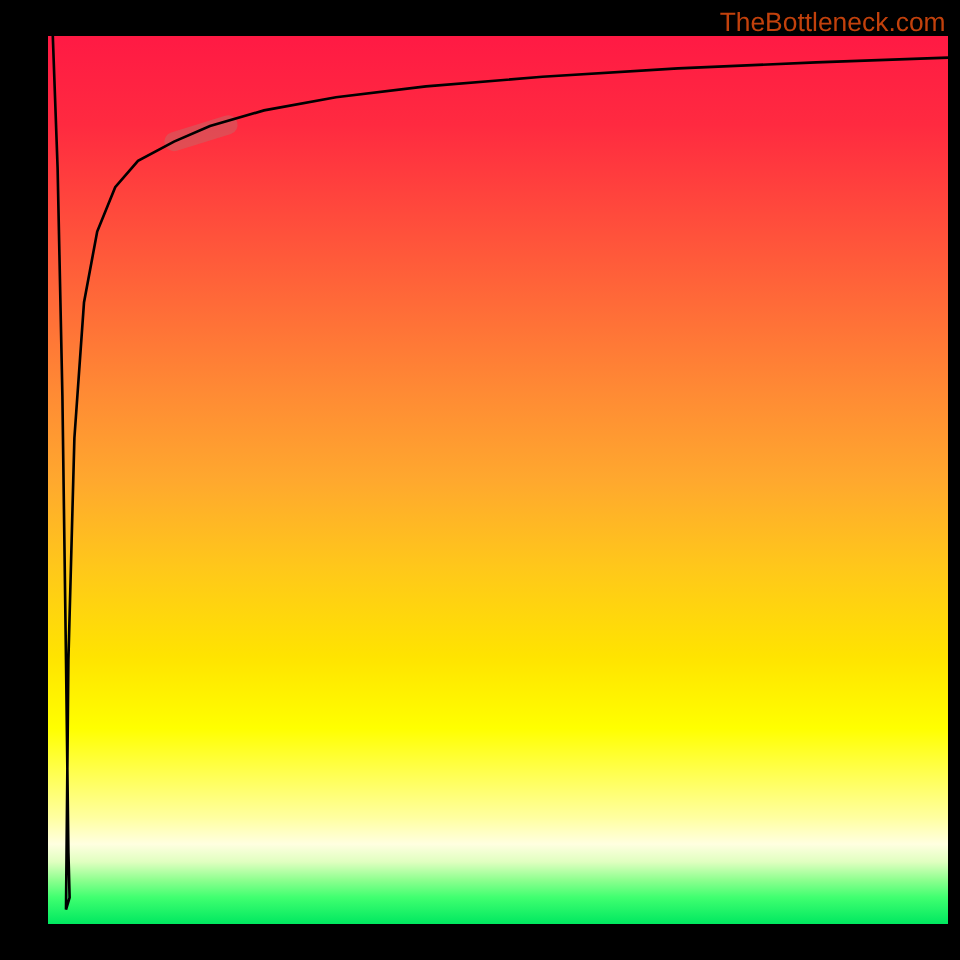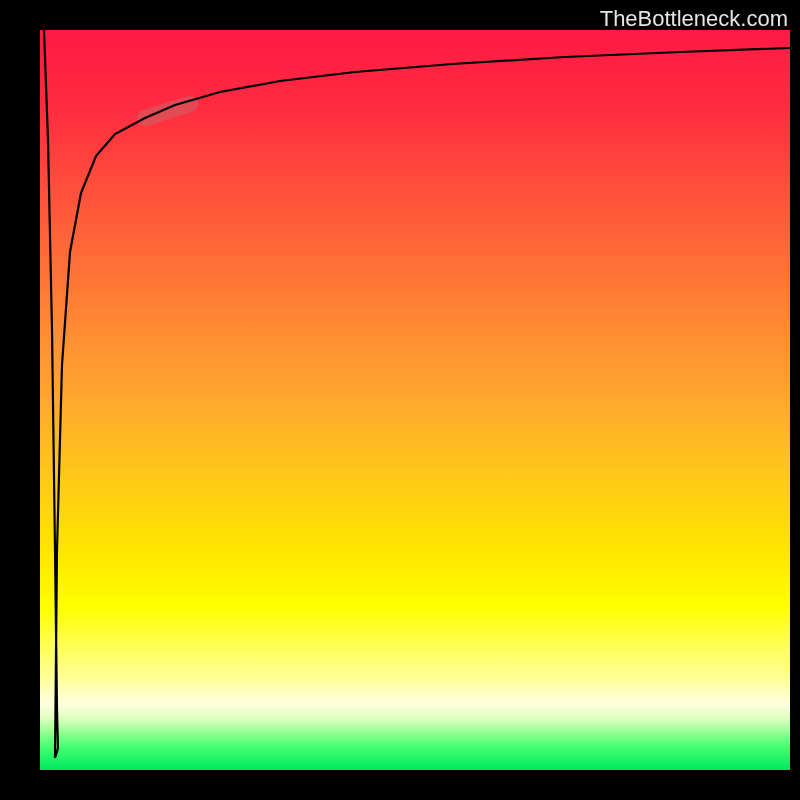--- a/index.html
+++ b/index.html
@@ -11,21 +11,21 @@
     width: 800px;
     height: 800px;
     background: #000;
     position: relative;
     font-family: Arial, Helvetica, sans-serif;
   }
   .watermark {
     position: absolute;
     top: 6px;
     right: 12px;
-    color: #e5e5e5;
+    color: #c2410c;
     font-size: 22px;
     z-index: 10;
   }
   .plot-area {
     position: absolute;
     left: 40px;
     top: 30px;
     width: 750px;
     height: 740px;
   }

